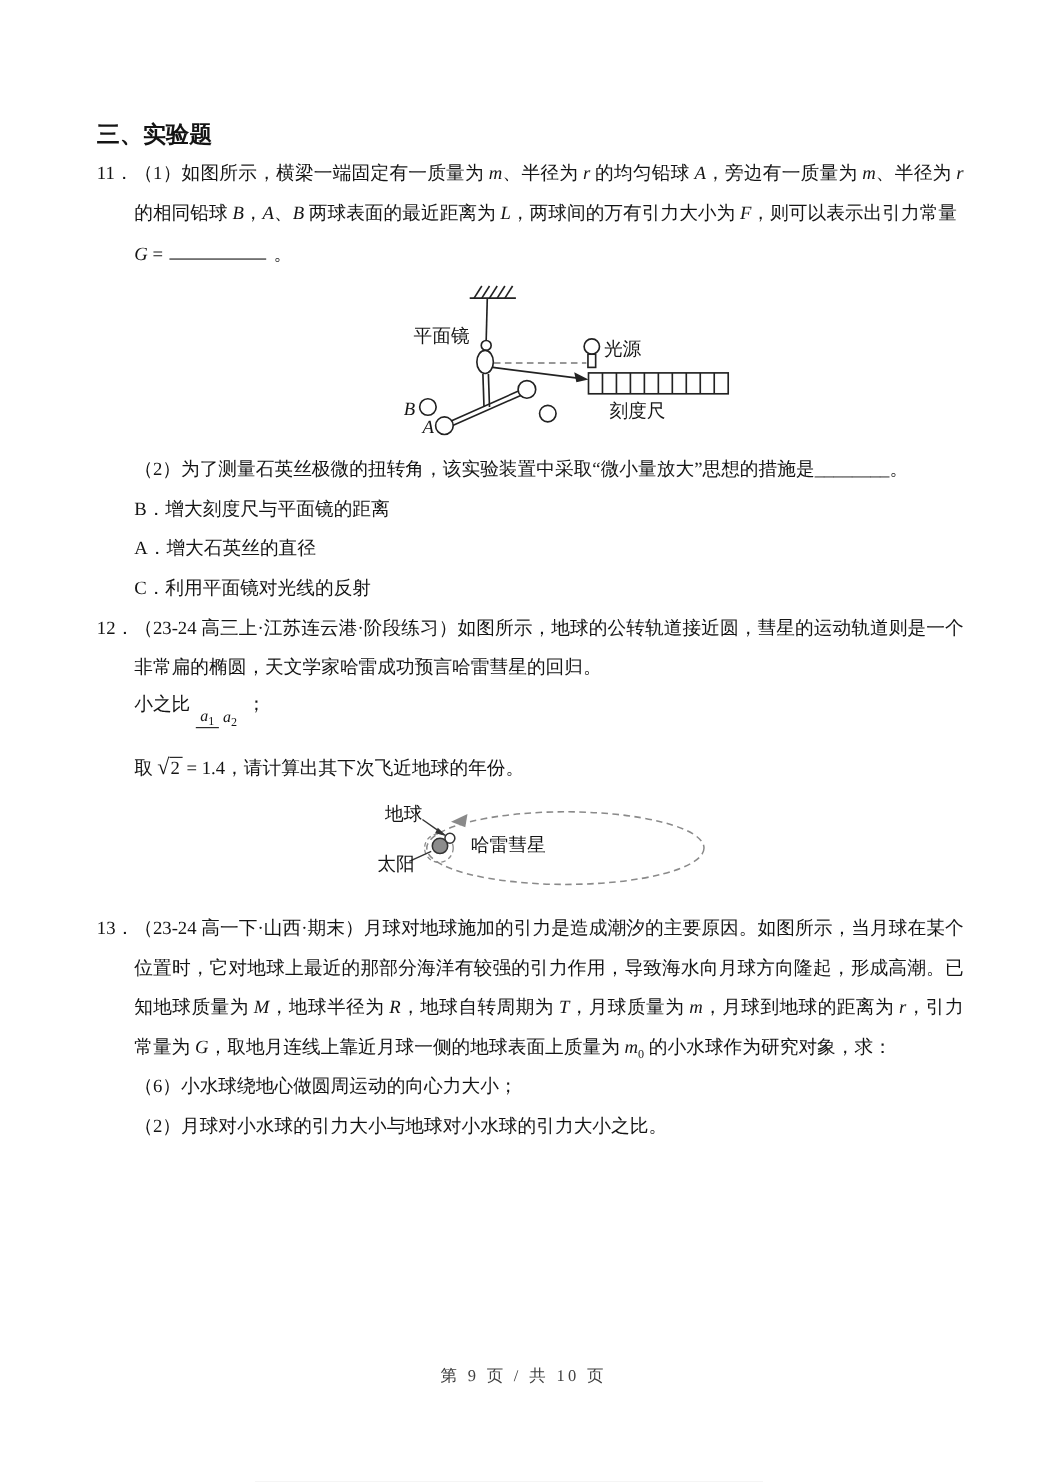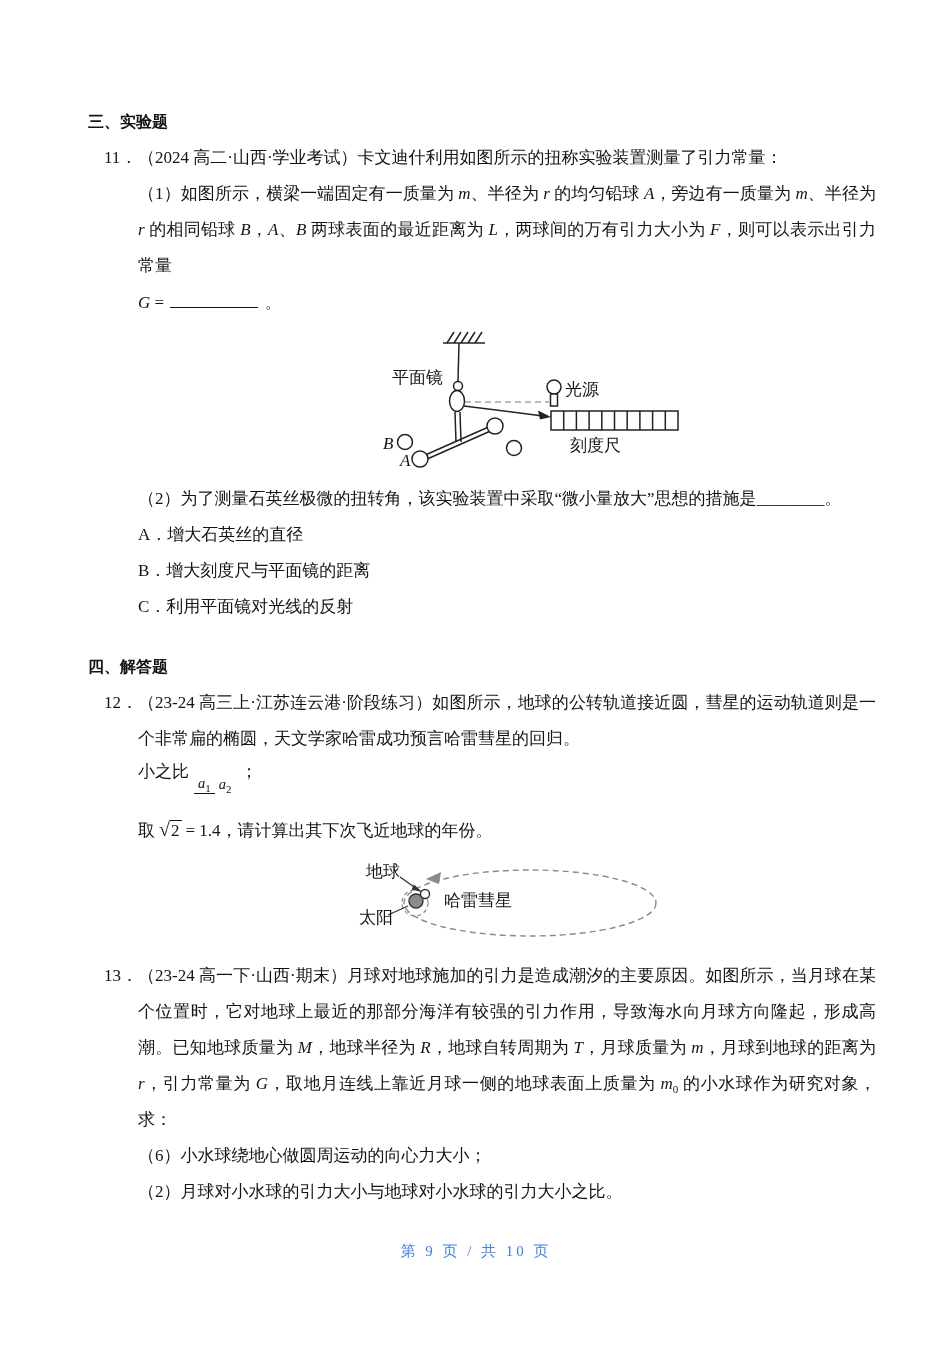--- a/index.html
+++ b/index.html
@@ -2,54 +2,53 @@
 <html><head>
 <meta charset="utf-8">
 <style>
   html,body{margin:0;padding:0;background:#e8e8e8;}
   .page{
     width:952px;height:1347px;margin:0 auto;position:relative;background:#ffffff;
     font-family:"Liberation Serif","DejaVu Serif",serif;color:#141414;
     font-size:17px;line-height:36px;box-sizing:border-box;
     padding:104px 76px 0 88px;overflow:hidden;
   }
-  .section-title{font-size:16px;font-weight:bold;margin:0;line-height:36px;}
+  .section-title{font-size:21px;font-weight:bold;margin:0;line-height:36px;}
   .section-title.gap{margin-top:24px;}
-  .question{display:flex;align-items:flex-start;margin-left:16px;}
+  .question{display:flex;align-items:flex-start;}
   .qnum{width:34px;flex-shrink:0;}
   .qbody{flex:1;min-width:0;}
   p{margin:0;text-align:justify;}
   p.no-justify{text-align:left;}
   i{font-style:italic;}
   sub{font-size:11px;line-height:0;}
   .blank-line{display:inline-block;width:88px;height:15px;border-bottom:1px solid #141414;margin:0 2px;}
   .equation-line{margin:1px 0 2px;}
   .frac-line{display:flex;text-align:left;margin:5px 0 7px;line-height:1.2;min-height:44px;}
   .frac{display:inline-flex;flex-direction:row;align-items:center;margin:0 5px;font-size:14.5px;line-height:1.25;}
   .frac .num{border-bottom:1.2px solid #141414;padding:0 4px 1px;}
   .frac .den{padding:1px 4px 0;}
   .radical-sign{font-size:20px;line-height:1;margin-left:4px;}
   .radicand{border-top:1.4px solid #141414;padding:0 3px 0 1px;margin-right:3px;}
   .diagram{display:block;}
   .diagram text{font-size:17px;fill:#141414;font-family:"Liberation Serif","DejaVu Serif",serif;}
   .diagram-1{margin:4px 0 6px 208px;}
   .diagram-2{margin:8px 0 6px 218px;}
-  .footer{position:absolute;left:0;right:0;bottom:78px;text-align:center;font-size:15px;letter-spacing:3px;color:#3b82f6;}
+  .footer{position:absolute;left:0;right:0;bottom:78px;text-align:center;font-size:15px;letter-spacing:3px;color:#404040;}
 </style>
 </head>
 <body>
 
 <div class="page">
 
   <h3 class="section-title">三、实验题</h3>
 
   <div class="question">
     <div class="qnum">11．</div>
     <div class="qbody">
-      <p>（2024 高二·山西·学业考试）卡文迪什利用如图所示的扭称实验装置测量了引力常量：</p>
       <p>（1）如图所示，横梁一端固定有一质量为 <i>m</i>、半径为 <i>r</i> 的均匀铅球 <i>A</i>，旁边有一质量为 <i>m</i>、半径为 <i>r</i> 的相同铅球 <i>B</i>，<i>A</i>、<i>B</i> 两球表面的最近距离为 <i>L</i>，两球间的万有引力大小为 <i>F</i>，则可以表示出引力常量</p>
       <p class="equation-line no-justify">
         <span><i>G</i> =</span>
         <span class="blank-line"></span>
         <span>。</span>
       </p>
 
       <svg class="diagram diagram-1" width="334" height="150" viewBox="0 0 334 150">
         <g stroke="#222" stroke-width="1.5" fill="none">
 
@@ -107,27 +106,26 @@
         <polygon points="205,92 192,85.5 194,94.5" fill="#222"></polygon>
 
         <text x="46" y="58">平面镜</text>
         <text x="219" y="70">光源</text>
         <text x="224" y="126">刻度尺</text>
         <text x="37" y="124" font-style="italic">B</text>
         <text x="54" y="141" font-style="italic">A</text>
       </svg>
 
       <p>（2）为了测量石英丝极微的扭转角，该实验装置中采取“微小量放大”思想的措施是________。</p>
+      <p class="option">B．增大刻度尺与平面镜的距离</p>
       <p class="option">A．增大石英丝的直径</p>
-      <p class="option">B．增大刻度尺与平面镜的距离</p>
       <p class="option">C．利用平面镜对光线的反射</p>
     </div>
   </div>
 
-  <h3 class="section-title gap">四、解答题</h3>
 
   <div class="question">
     <div class="qnum">12．</div>
     <div class="qbody">
       <p>（23-24 高三上·江苏连云港·阶段练习）如图所示，地球的公转轨道接近圆，彗星的运动轨道则是一个非常扁的椭圆，天文学家哈雷成功预言哈雷彗星的回归。</p>
       <p class="frac-line">
         <span>小之比</span>
         <span class="frac">
           <span class="num"><i>a</i><sub>1</sub></span>
           <span class="den"><i>a</i><sub>2</sub></span>

